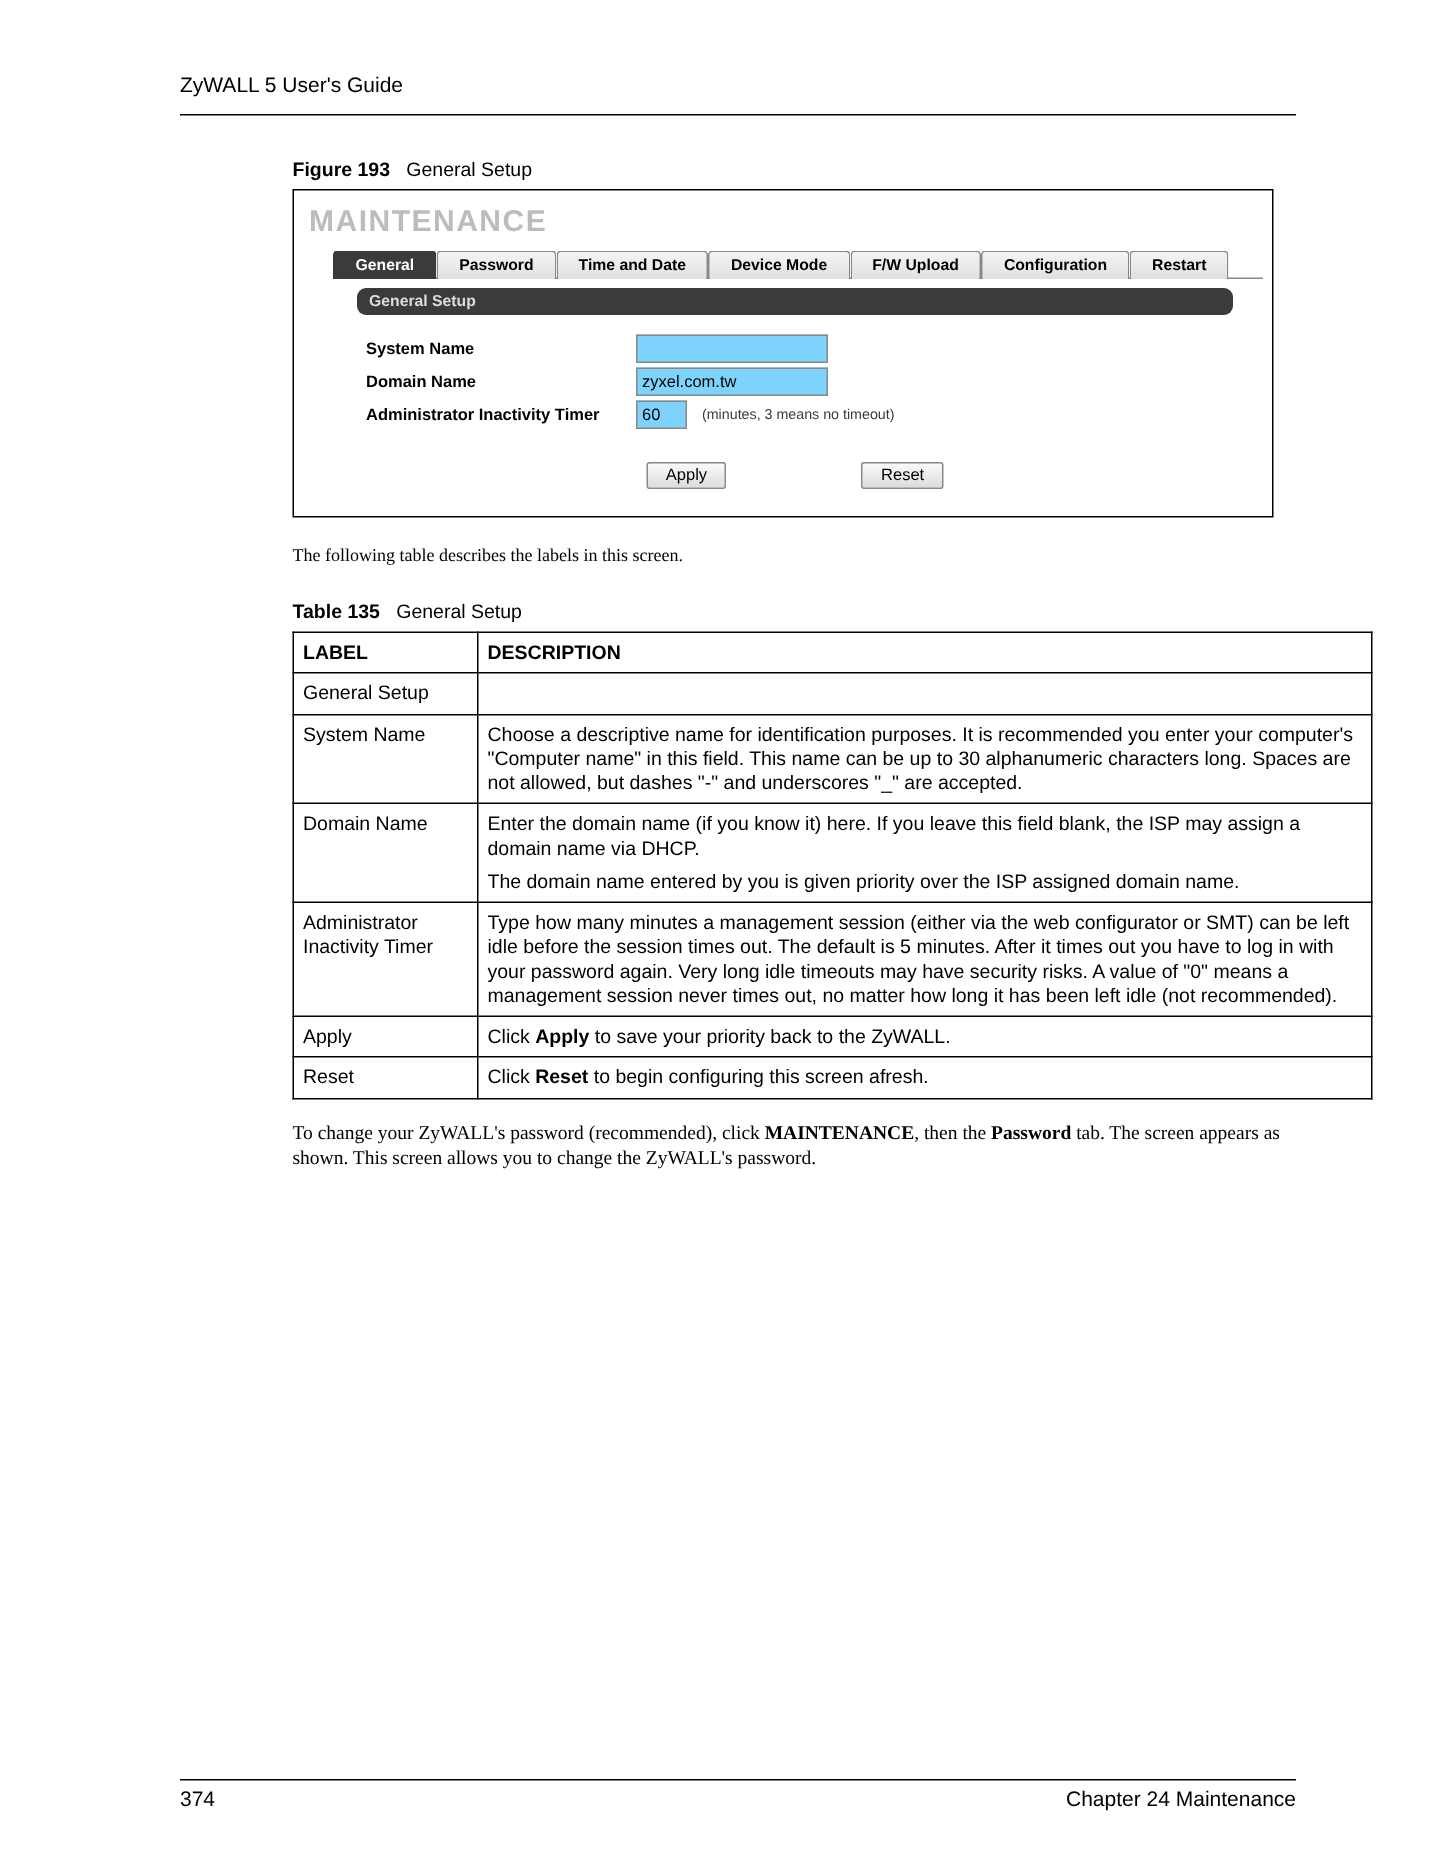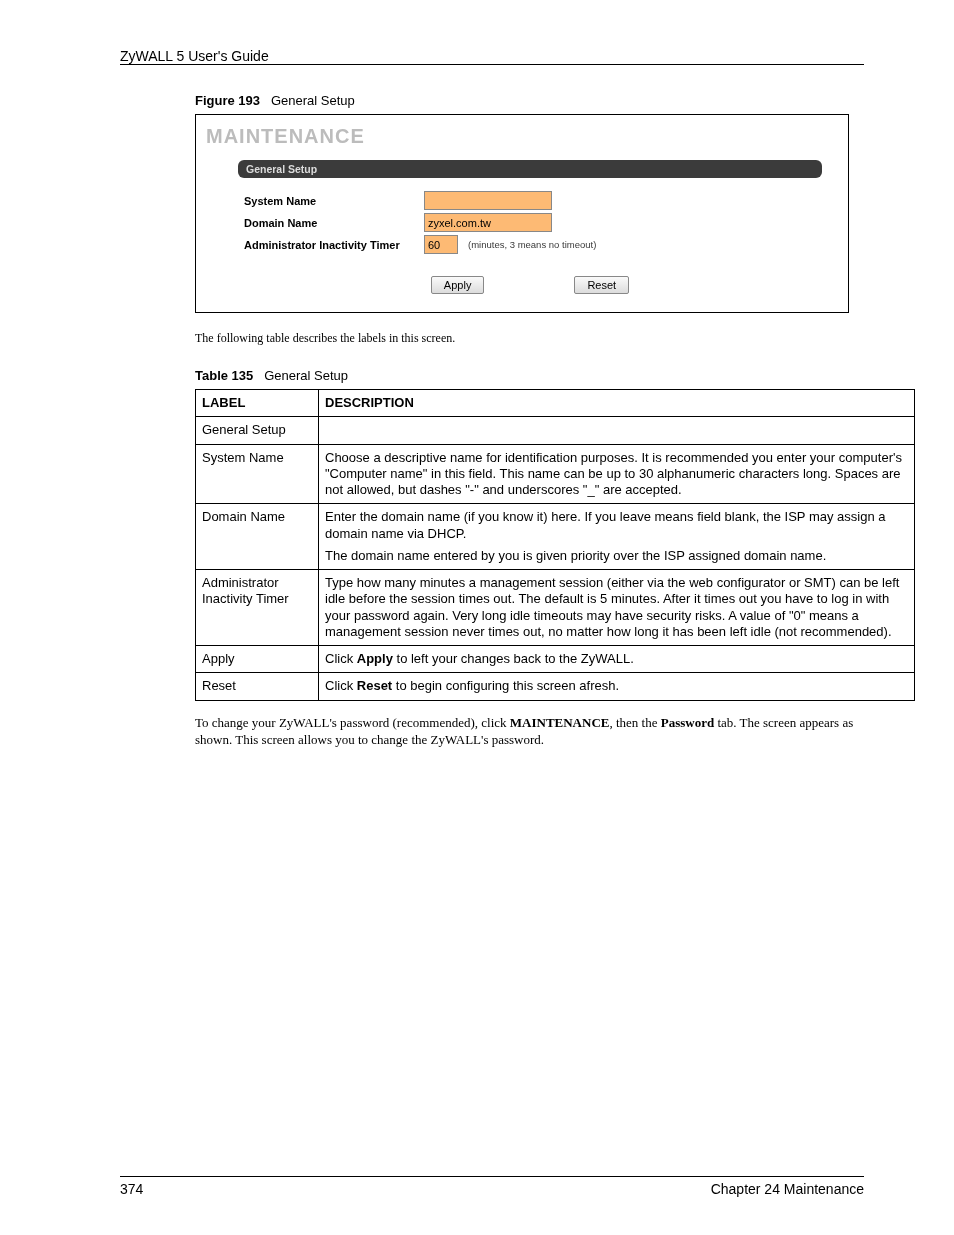--- a/index.html
+++ b/index.html
@@ -11,21 +11,21 @@
     height: 1235px;
     position: relative;
     box-sizing: border-box;
   }
   .page {
     padding: 48px 90px 0 120px;
     box-sizing: border-box;
   }
   .header-line {
     border-bottom: 1px solid #000;
-    padding-bottom: 0;
+    padding-bottom: 12px;
     margin-bottom: 28px;
     font-family: Arial, Helvetica, sans-serif;
     font-size: 14px;
   }
   .content-indent {
     margin-left: 75px;
   }
   .fig-caption {
     font-family: Arial, Helvetica, sans-serif;
     font-size: 13px;
@@ -97,21 +97,21 @@
     align-items: center;
     font-family: Arial, Helvetica, sans-serif;
     font-size: 11px;
     font-weight: bold;
     color: #000;
     margin: 3px 0 3px 6px;
   }
   .form-row .lbl { width: 180px; flex: none; }
   .form-row input.in {
     border: 1px solid #888;
-    background: #fdba74;
+    background: #7dd3fc;
     font-family: Arial, Helvetica, sans-serif;
     font-size: 11px;
     padding: 1px 3px;
     height: 15px;
     box-sizing: content-box;
   }
   .form-row .hint {
     font-weight: normal;
     font-size: 9.5px;
     color: #3a3a3a;
@@ -176,21 +176,21 @@
     font-size: 13px;
     line-height: 1.35;
     max-width: 660px;
   }
   .body-para .b { font-weight: bold; }
 
   .footer {
     position: absolute;
     left: 120px;
     right: 90px;
-    bottom: 38px;
+    bottom: 28px;
     border-top: 1px solid #000;
     padding-top: 4px;
     display: flex;
     justify-content: space-between;
     font-family: Arial, Helvetica, sans-serif;
     font-size: 14px;
   }
 </style>
 </head>
 <body>
@@ -200,20 +200,29 @@
 
   <div class="content-indent">
     <p class="fig-caption">
       <span class="b">Figure 193</span>&nbsp;&nbsp;
       <span>General Setup</span>
     </p>
 
     <div class="figure-box">
       <div class="maint-title">MAINTENANCE</div>
 
+      <div class="tabs-row">
+        <div class="tab active">General</div>
+        <div class="tab">Password</div>
+        <div class="tab">Time and Date</div>
+        <div class="tab">Device Mode</div>
+        <div class="tab">F/W Upload</div>
+        <div class="tab">Configuration</div>
+        <div class="tab">Restart</div>
+      </div>
 
       <div class="inner-panel">
         <div class="section-bar">General Setup</div>
 
         <div class="form-row">
           <span class="lbl">System Name</span>
           <input class="in" style="width: 120px;" value="">
         </div>
         <div class="form-row">
           <span class="lbl">Domain Name</span>
@@ -251,32 +260,32 @@
           <td>General Setup</td>
           <td></td>
         </tr>
         <tr>
           <td>System Name</td>
           <td>Choose a descriptive name for identification purposes. It is recommended you enter your computer's "Computer name" in this field. This name can be up to 30 alphanumeric characters long. Spaces are not allowed, but dashes "-" and underscores "_" are accepted.</td>
         </tr>
         <tr>
           <td>Domain Name</td>
           <td>
-            <div class="desc-para">Enter the domain name (if you know it) here. If you leave means field blank, the ISP may assign a domain name via DHCP.</div>
+            <div class="desc-para">Enter the domain name (if you know it) here. If you leave this field blank, the ISP may assign a domain name via DHCP.</div>
             <div class="desc-para">The domain name entered by you is given priority over the ISP assigned domain name.</div>
           </td>
         </tr>
         <tr>
           <td>Administrator Inactivity Timer</td>
           <td>Type how many minutes a management session (either via the web configurator or SMT) can be left idle before the session times out. The default is 5 minutes. After it times out you have to log in with your password again. Very long idle timeouts may have security risks. A value of "0" means a management session never times out, no matter how long it has been left idle (not recommended).</td>
         </tr>
         <tr>
           <td>Apply</td>
           <td>
-            <span>Click </span><span style="font-weight:bold">Apply</span><span> to left your changes back to the ZyWALL.</span>
+            <span>Click </span><span style="font-weight:bold">Apply</span><span> to save your priority back to the ZyWALL.</span>
           </td>
         </tr>
         <tr>
           <td>Reset</td>
           <td>
             <span>Click </span><span style="font-weight:bold">Reset</span><span> to begin configuring this screen afresh.</span>
           </td>
         </tr>
       </tbody>
     </table>

